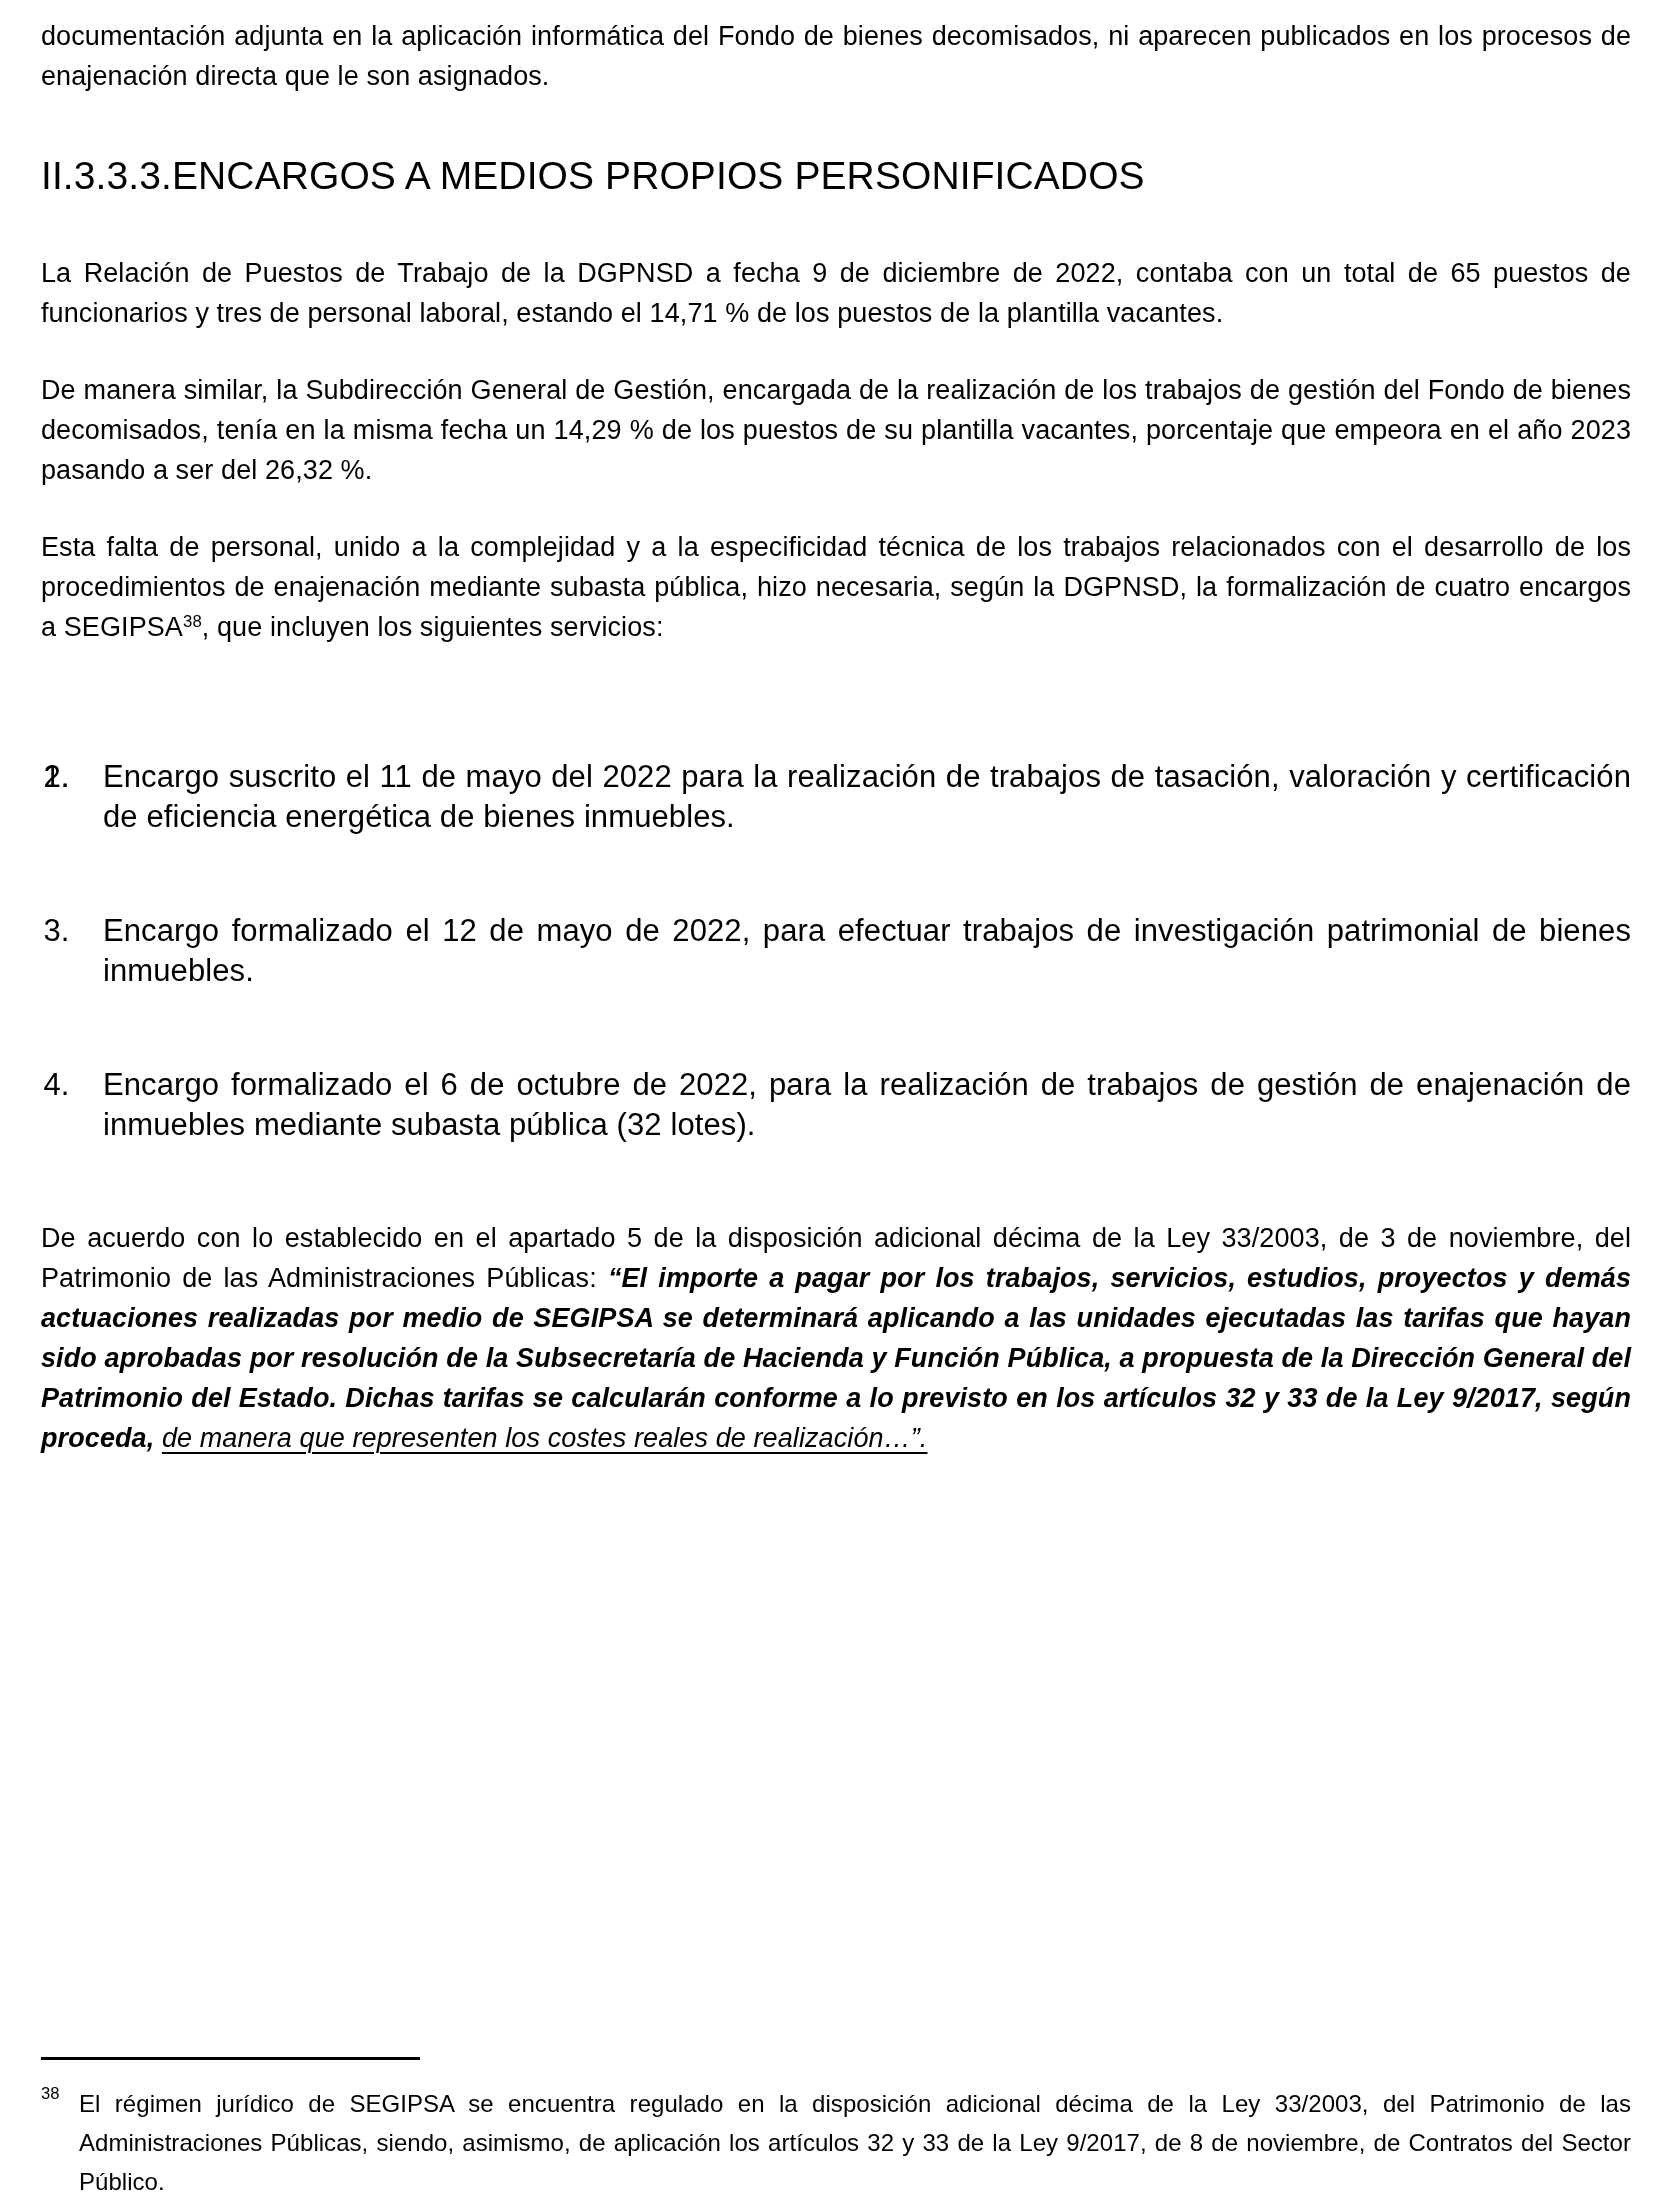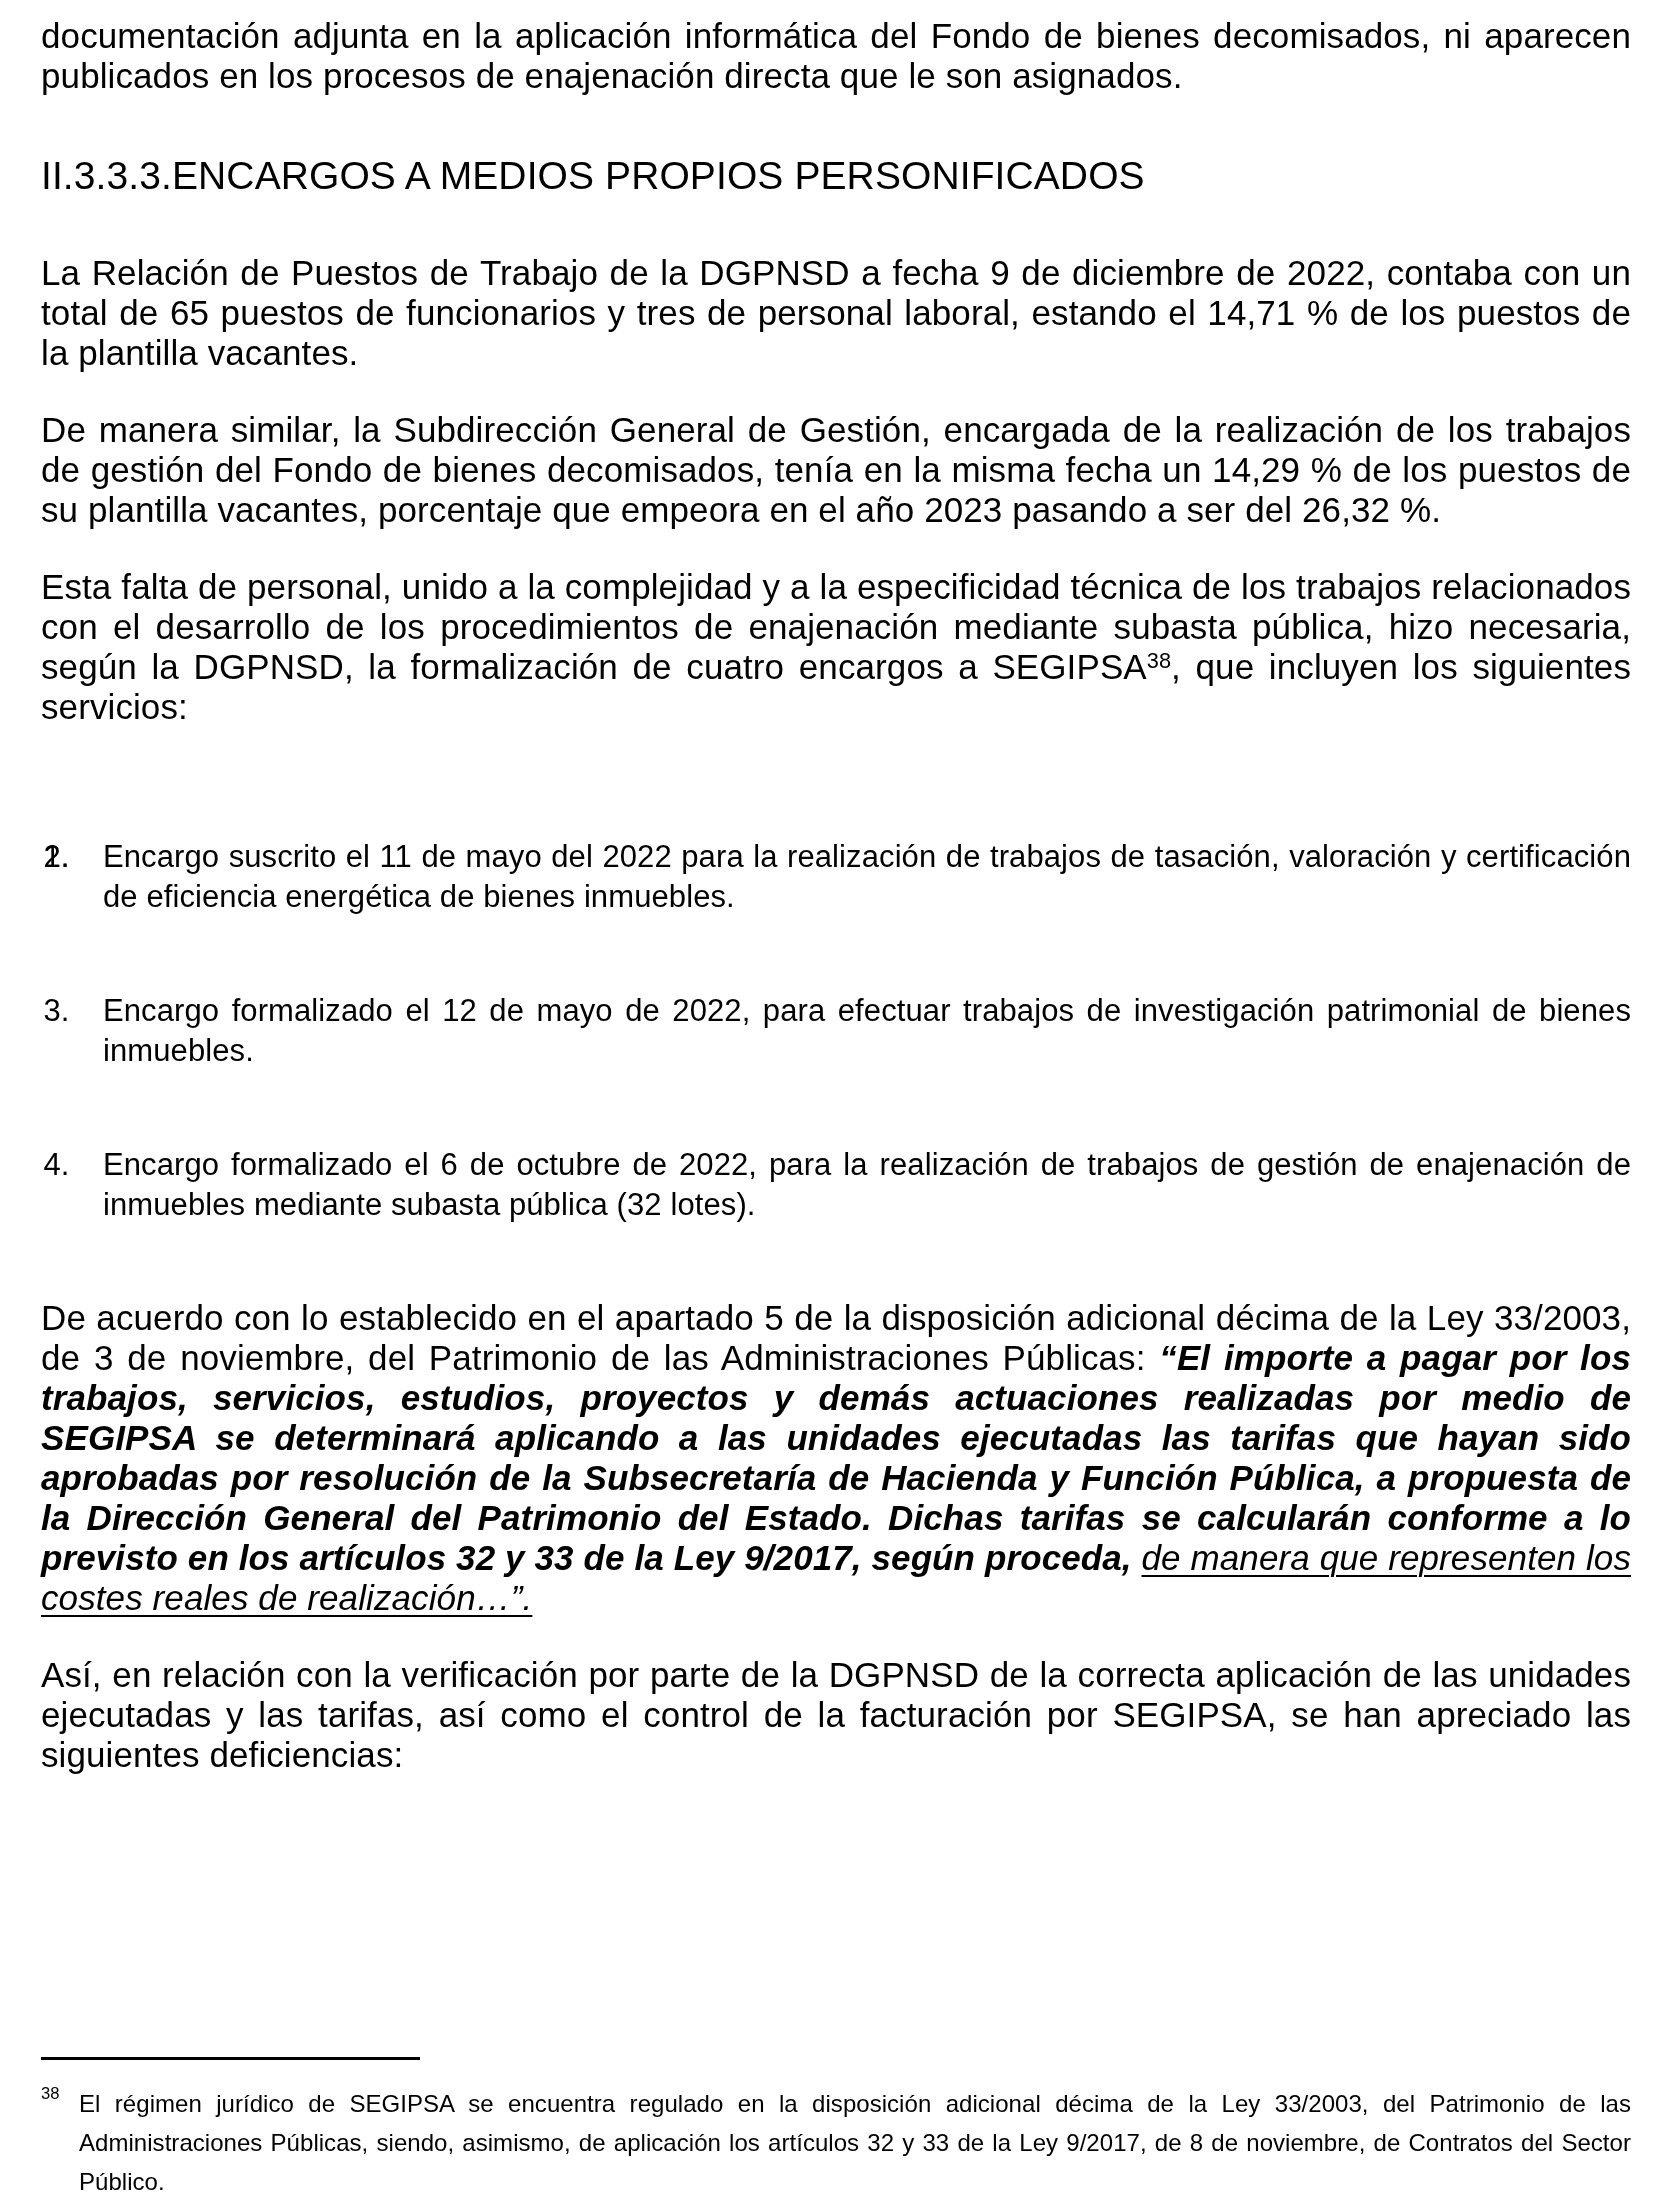--- a/index.html
+++ b/index.html
@@ -20,21 +20,21 @@
     overflow: hidden;
   }
   .content {
     position: absolute;
     left: 41px;
     top: 0px;
     width: 1590px;
   }
   p.para {
     margin: 0 0 0 0;
-    font-size: 35px;
+    font-size: 27px;
     line-height: 40px;
     text-align: justify;
     text-justify: inter-word;
     letter-spacing: 0.1px;
   }
   .gap-para  { height: 37px; }
   .gap-head-before { height: 60px; }
   .gap-head-after  { height: 57px; }
   .gap-list { height: 36px; }
 
@@ -170,21 +170,20 @@
 
     <div class="gap-list"></div>
 
 
     <div class="gap-para"></div>
 
     <p class="para"><span>De acuerdo con lo establecido en el apartado 5 de la disposición adicional décima de la Ley 33/2003, de 3 de noviembre, del Patrimonio de las Administraciones Públicas</span><span>: </span><span class="quote-italic">“El importe a pagar por los trabajos, servicios, estudios, proyectos y demás actuaciones realizadas por medio de SEGIPSA se determinará aplicando a las unidades ejecutadas las tarifas que hayan sido aprobadas por resolución de la Subsecretaría de Hacienda y Función Pública, a propuesta de la Dirección General del Patrimonio del Estado. Dichas tarifas se calcularán conforme a lo previsto en los artículos 32 y 33 de la Ley 9/2017, según proceda, </span><span class="quote-underline">de manera que representen los costes reales de realización…”.</span></p>
 
     <div class="gap-para"></div>
 
-    <p class="para">Así, en relación con la verificación por parte de la DGPNSD de la correcta aplicación de las unidades ejecutadas y las tarifas, así como el control de la facturación por SEGIPSA, se han apreciado las siguientes deficiencias:</p>
 
   </div>
 
   <div class="footnote-area">
     <div class="footnote-rule"></div>
     <div class="footnote-item">
       <span class="fnum">38</span>
       <span>El régimen jurídico de SEGIPSA se encuentra regulado en la disposición adicional décima de la Ley 33/2003, del Patrimonio de las Administraciones Públicas, siendo, asimismo, de aplicación los artículos 32 y 33 de la Ley 9/2017, de 8 de noviembre, de Contratos del Sector Público.</span>
     </div>
   </div>

